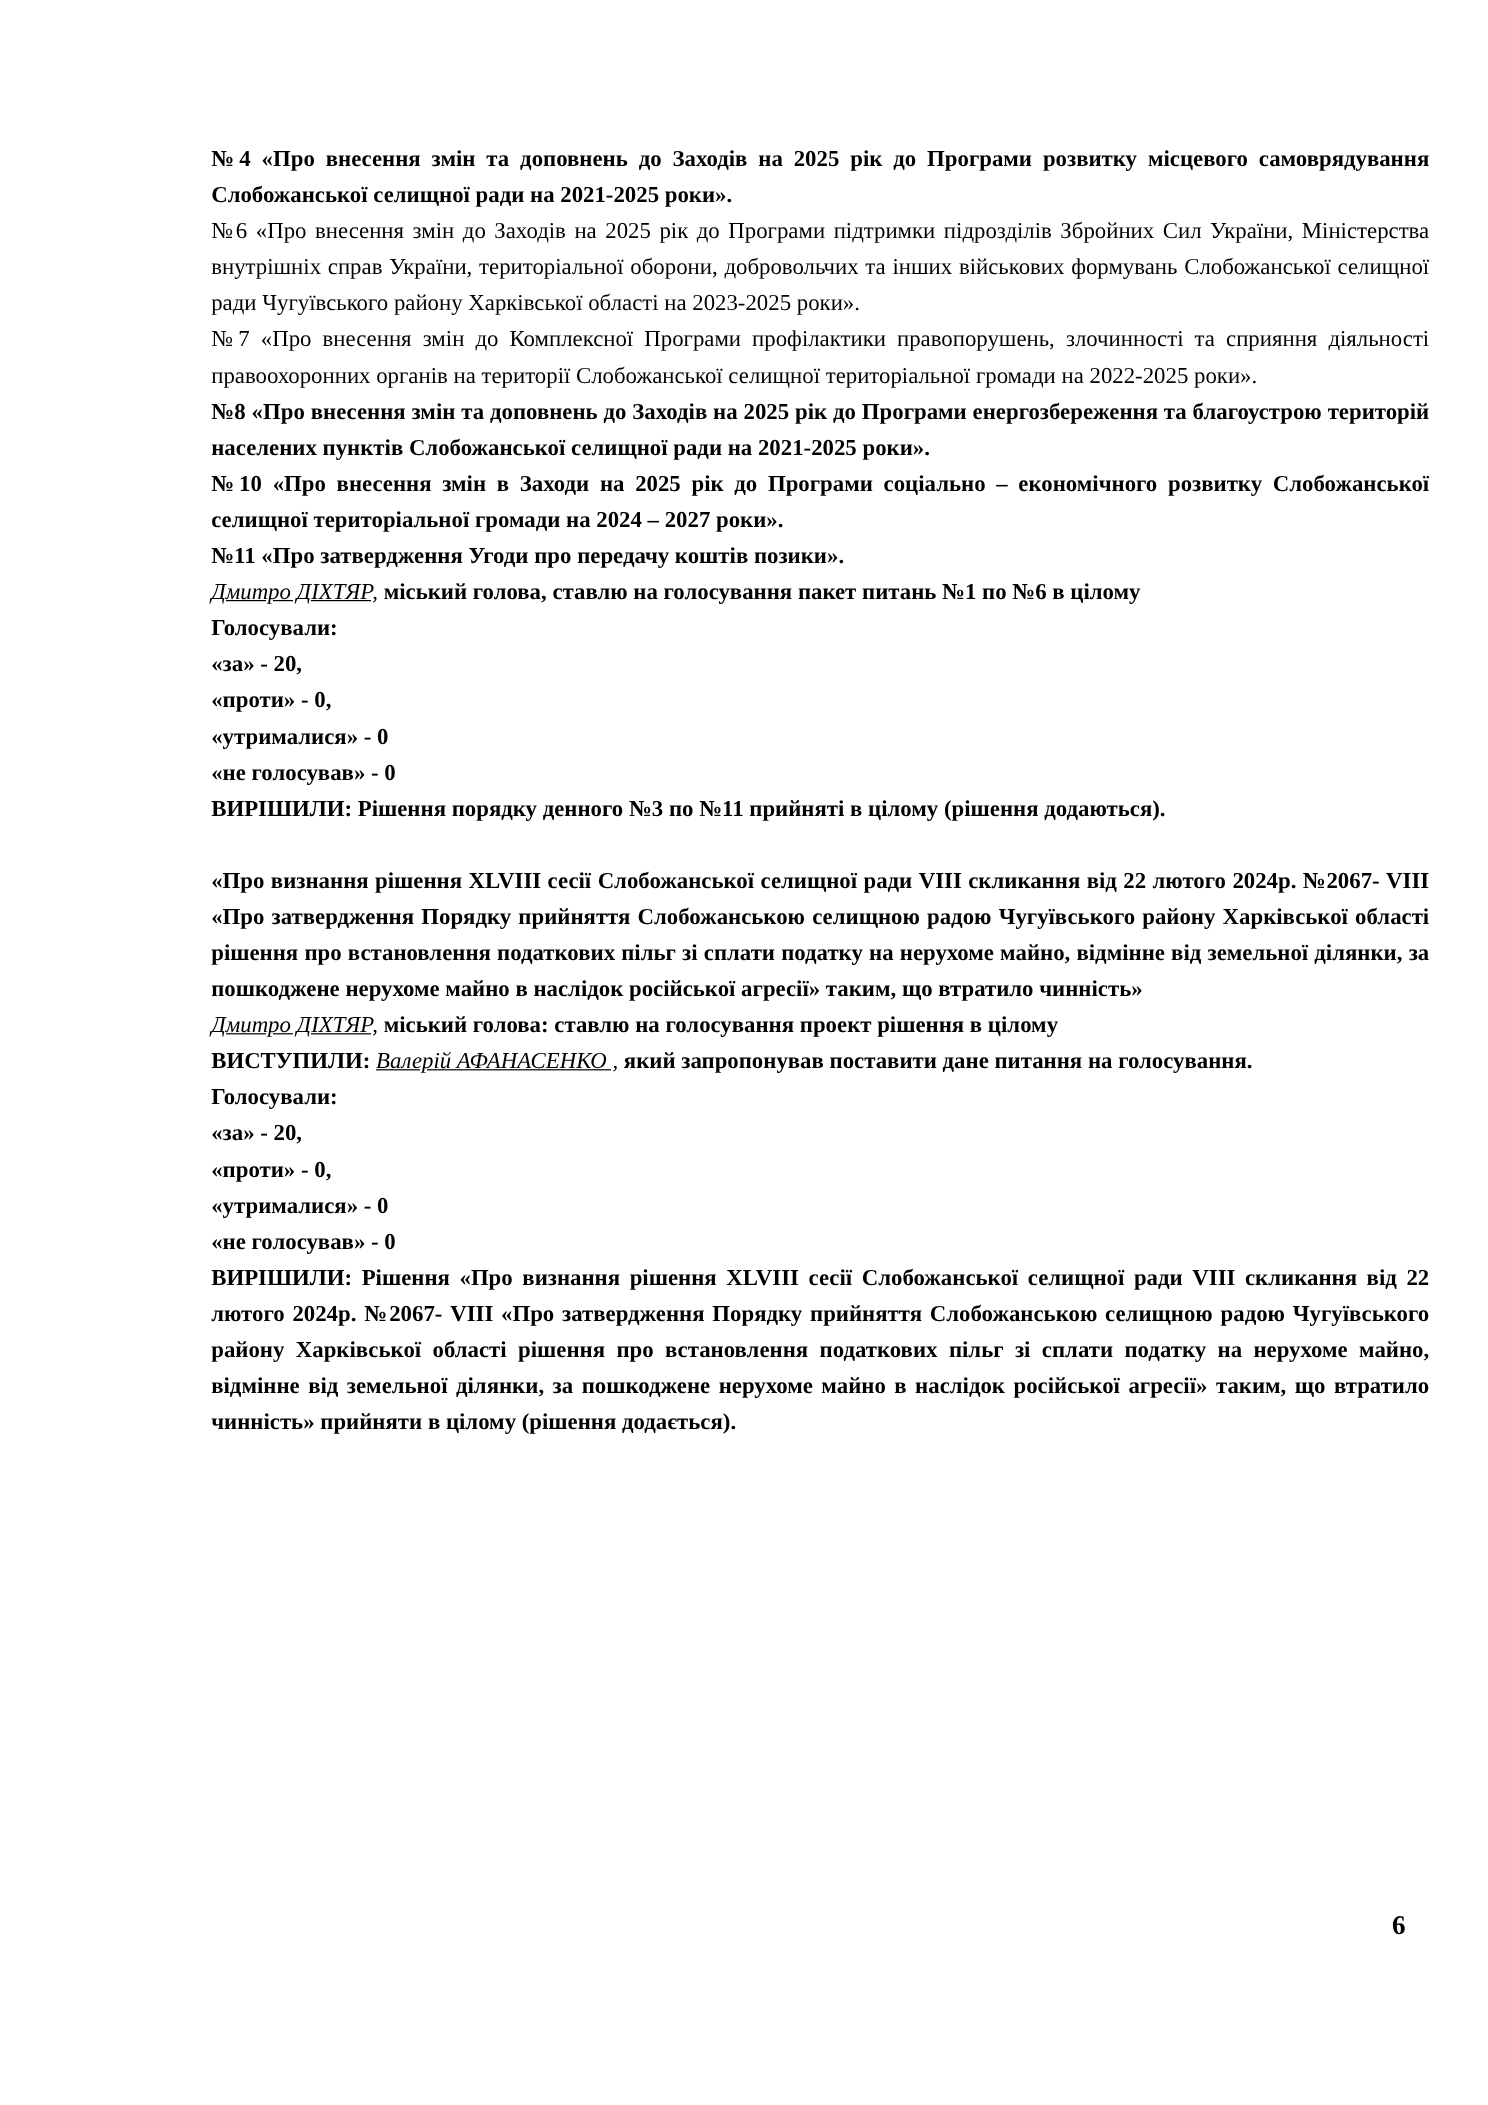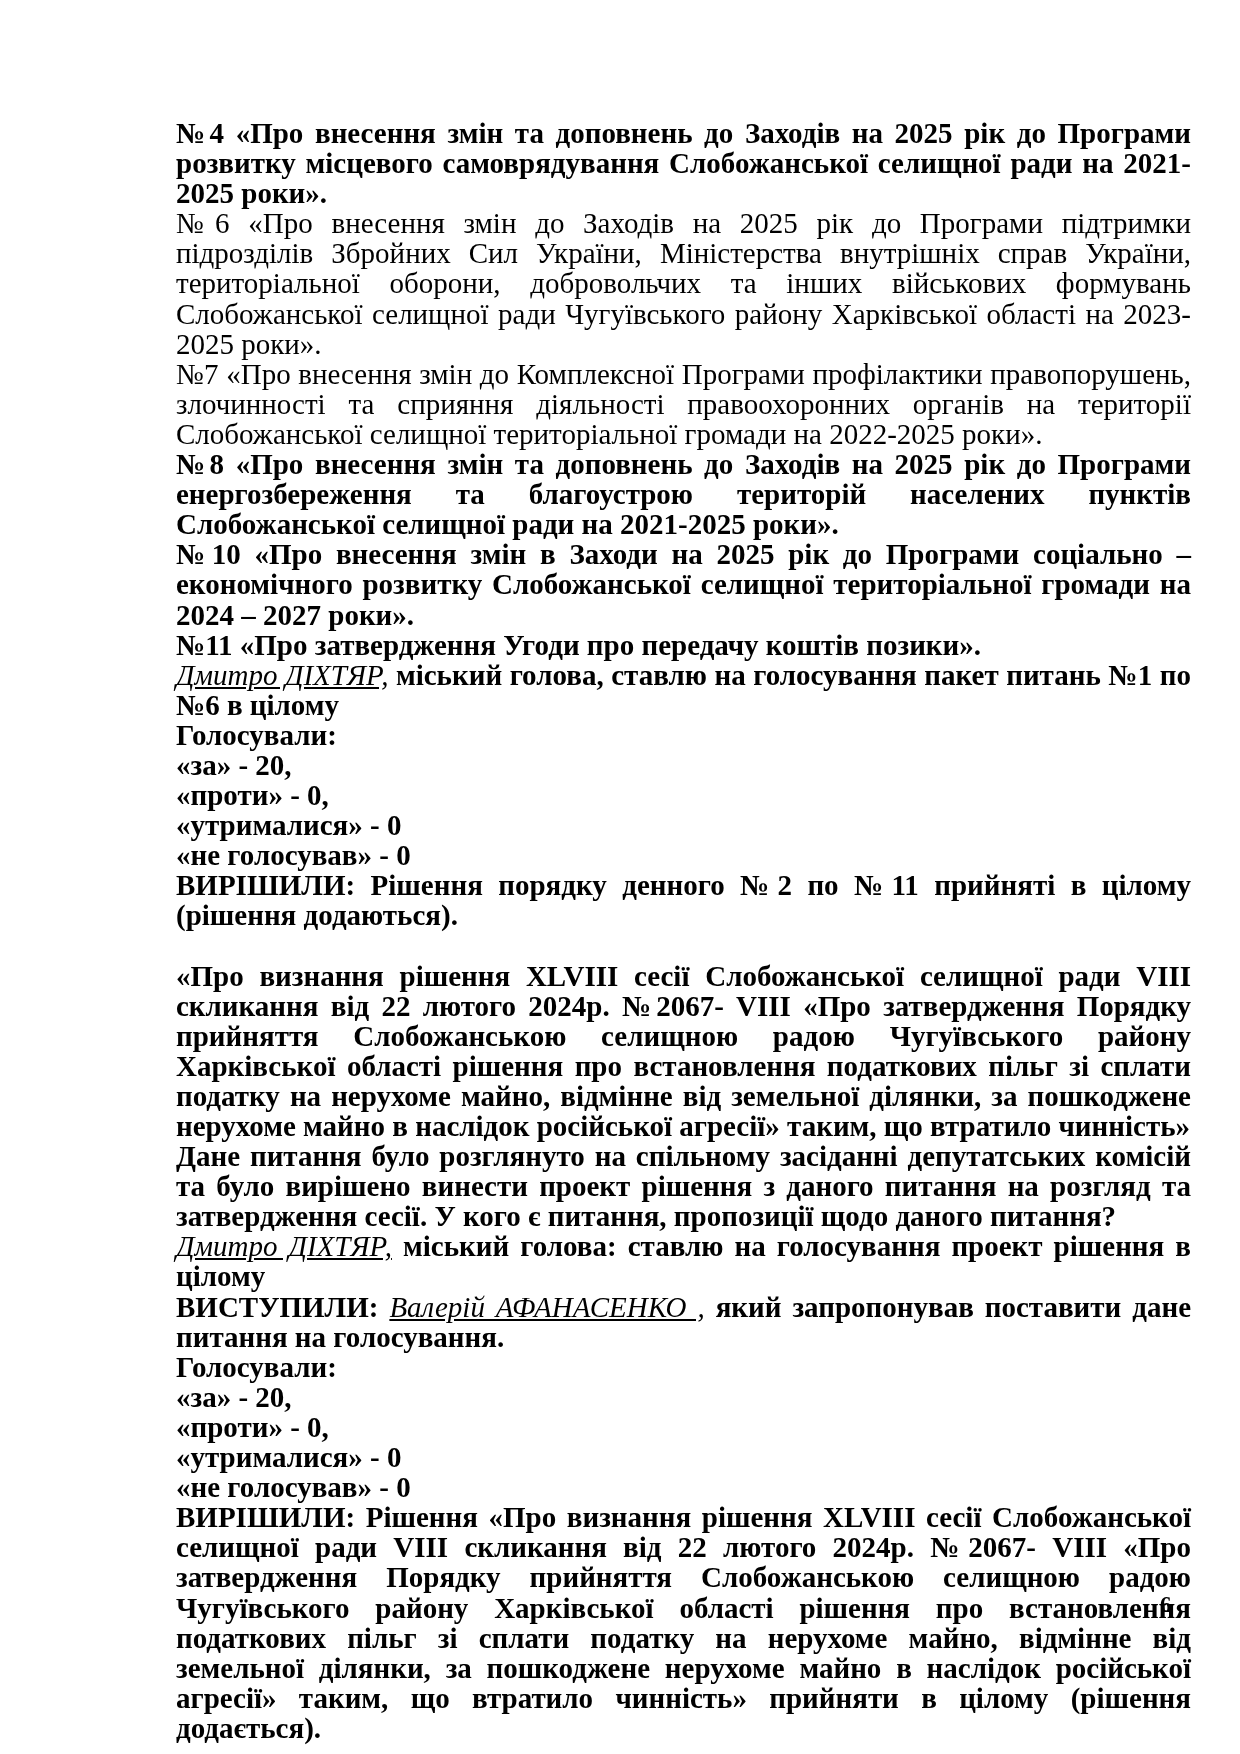--- a/index.html
+++ b/index.html
@@ -1,20 +1,20 @@
 <!DOCTYPE html>
 <html><head>
 <meta charset="utf-8">
 <style>
   html, body { margin: 0; padding: 0; background: #ffffff; }
   body { width: 1240px; height: 1754px; position: relative; overflow: hidden; }
   .page {
     position: absolute; left: 176px; top: 118px; width: 1015px;
     font-family: "Liberation Serif", "DejaVu Serif", serif;
-    font-size: 29px; line-height: 30.1px; color: #000;
+    font-size: 19px; line-height: 30.1px; color: #000;
   }
   .p { text-align: justify; margin: 0; }
   .p.last-left { text-align-last: left; }
   .b { font-weight: bold; }
   .nm { font-style: italic; text-decoration: underline; font-weight: normal; }
   .gap { height: 30px; }
   .pagenum {
     position: absolute; left: 1160px; top: 1592px;
     font-family: "Liberation Serif", "DejaVu Serif", serif;
     font-size: 22.6px; font-weight: bold; color: #000;
@@ -31,26 +31,25 @@
   <p class="p last-left b"><span>№8</span> <span>«Про внесення змін та доповнень до Заходів на 2025 рік до  Програми енергозбереження та благоустрою територій населених  пунктів Слобожанської селищної ради на 2021-2025 роки».</span></p>
   <p class="p last-left b"><span>№10</span> <span>«Про  внесення змін в Заходи на 2025 рік до Програми соціально – економічного розвитку Слобожанської селищної територіальної громади на 2024 – 2027 роки».</span></p>
   <p class="p last-left b"><span>№11</span> <span>«Про затвердження Угоди про передачу коштів позики».</span></p>
 
   <p class="p last-left b"><span class="nm">Дмитро ДІХТЯР,</span><span> міський голова, ставлю на голосування пакет питань  №1 по №6 в цілому</span></p>
   <p class="p b">Голосували:</p>
   <p class="p b"><span>«за»</span> <span>- 20,</span></p>
   <p class="p b"><span>«проти»</span> <span>- 0,</span></p>
   <p class="p b"><span>«утрималися»</span> <span>- 0</span></p>
   <p class="p b"><span>«не голосував»</span> <span>- 0</span></p>
-  <p class="p last-left b"><span style="font-weight:900">ВИРІШИЛИ:</span><span> Рішення порядку денного №2 по №11 прийняті  в цілому (рішення додаються).</span></p>
+  <p class="p last-left b"><span style="font-weight:900">ВИРІШИЛИ:</span><span> Рішення порядку денного №3 по №11 прийняті  в цілому (рішення додаються).</span></p>
 
   <div class="gap"></div>
 
   <p class="p last-left b">«Про визнання рішення XLVIII сесії Слобожанської селищної ради VIII скликання  від 22 лютого 2024р. №2067- VIII «Про затвердження  Порядку  прийняття Слобожанською селищною радою Чугуївського району Харківської області рішення  про  встановлення податкових пільг зі сплати  податку на  нерухоме майно, відмінне від земельної ділянки, за пошкоджене  нерухоме  майно в наслідок російської агресії» таким,  що втратило чинність»</p>
-  <p class="p last-left b">Дане питання було розглянуто на спільному засіданні депутатських комісій та було вирішено винести проект рішення з даного питання на розгляд та затвердження сесії. У кого є питання, пропозиції щодо даного питання?</p>
 
   <p class="p last-left b"><span class="nm">Дмитро ДІХТЯР,</span><span> міський голова: ставлю на голосування проект рішення в цілому</span></p>
 
   <p class="p last-left b"><span>ВИСТУПИЛИ:</span> <span class="nm">Валерій АФАНАСЕНКО ,</span><span> який запропонував поставити дане питання  на голосування.</span></p>
   <p class="p b">Голосували:</p>
   <p class="p b"><span>«за»</span> <span>- 20,</span></p>
   <p class="p b"><span>«проти»</span> <span>- 0,</span></p>
   <p class="p b"><span>«утрималися»</span> <span>- 0</span></p>
   <p class="p b"><span>«не голосував»</span> <span>- 0</span></p>
   <p class="p last-left b"><span style="font-weight:900">ВИРІШИЛИ:</span><span> Рішення «Про визнання рішення XLVIII сесії Слобожанської селищної ради VIII скликання  від 22 лютого 2024р. №2067- VIII «Про затвердження  Порядку  прийняття Слобожанською  селищною радою Чугуївського району Харківської області рішення  про встановлення  податкових пільг  зі  сплати  податку  на  нерухоме майно, відмінне від земельної ділянки, за пошкоджене нерухоме майно в наслідок російської агресії» таким,  що втратило чинність» прийняти  в цілому (рішення додається).</span></p>

